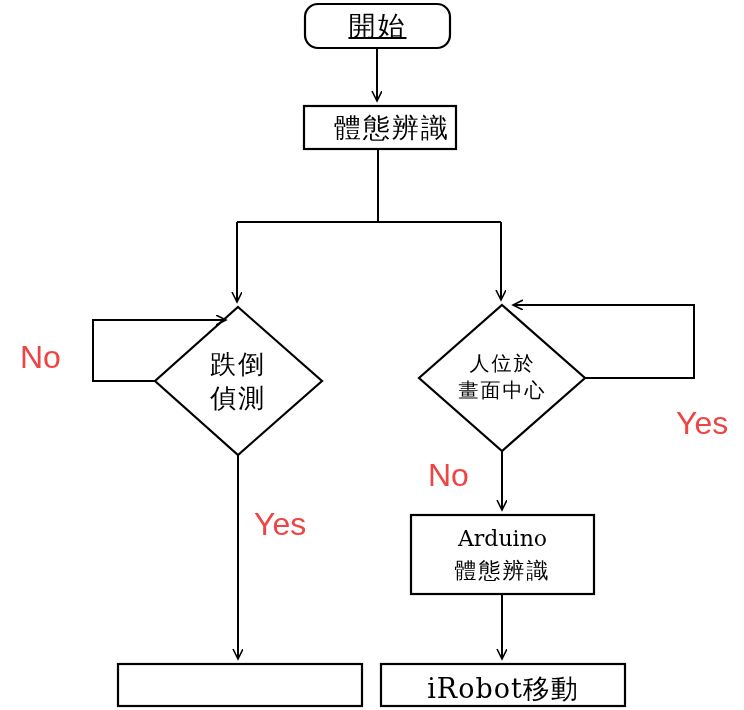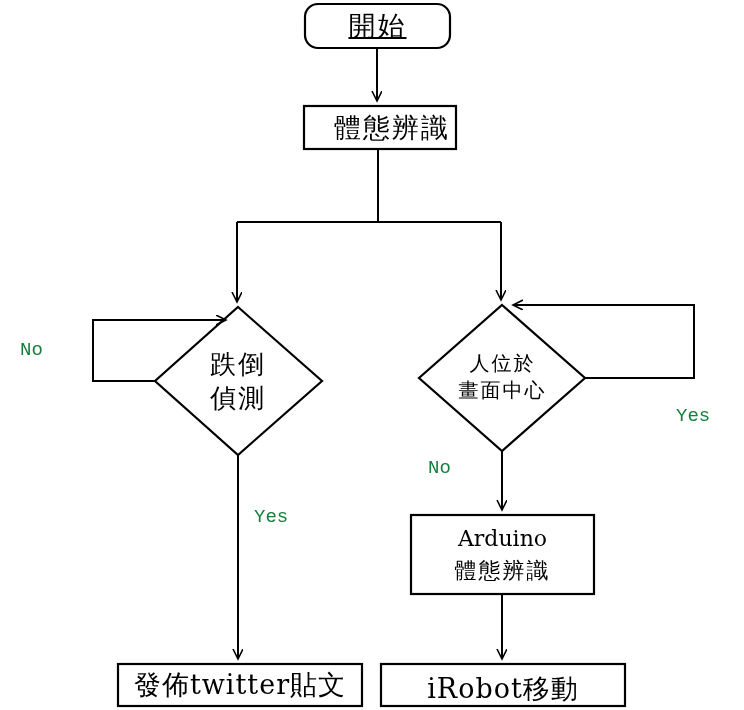--- a/index.html
+++ b/index.html
@@ -35,23 +35,23 @@
     line-height: 1.15;
     white-space: nowrap;
     pointer-events: none;
   }
   .cjk {
     font-family: "DejaVu Serif", serif;
     letter-spacing: 2px;
   }
   .edge-label {
     position: absolute;
-    color: #15803d;
-    font-family: Liberation Mono, monospace;
-    font-size: 19px;
+    color: #ef4444;
+    font-family: Liberation Sans, sans-serif;
+    font-size: 32px;
     line-height: 1;
     white-space: nowrap;
   }
 </style>
 </head>
 <body>
 
 <div id="canvas">
 
   <svg class="flow" viewBox="0 0 744 710">
@@ -112,23 +112,20 @@
   <div class="node-label cjk" style="left:178px; top:348px; width:120px; height:68px; font-size:26px; line-height:1.3;">
     <span>跌倒</span>
     <span>偵測</span>
   </div>
 
   <div class="node-label" style="left:411px; top:515px; width:183px; height:79px; font-family:'DejaVu Serif',serif; font-size:22px; line-height:1.45;align-items:center;">
     <span>Arduino</span>
     <span class="cjk" style="font-size:22px;">體態辨識</span>
   </div>
 
-  <div class="node-label" style="left:118px; top:664px; width:244px; height:42px; font-family:'DejaVu Serif',serif; font-size:27px; letter-spacing:1px;">
-    <span>發佈twitter貼文</span>
-  </div>
 
   <div class="node-label" style="left:381px; top:664px; width:244px; height:50px; font-family:'DejaVu Serif',serif; font-size:27px; letter-spacing:1px;">
     <span>iRobot移動</span>
   </div>
 
   <span class="edge-label" style="left:20px; top:341px;">No</span>
 
   <span class="edge-label" style="left:254px; top:508px;">Yes</span>
 
   <span class="edge-label" style="left:428px; top:459px;">No</span>

